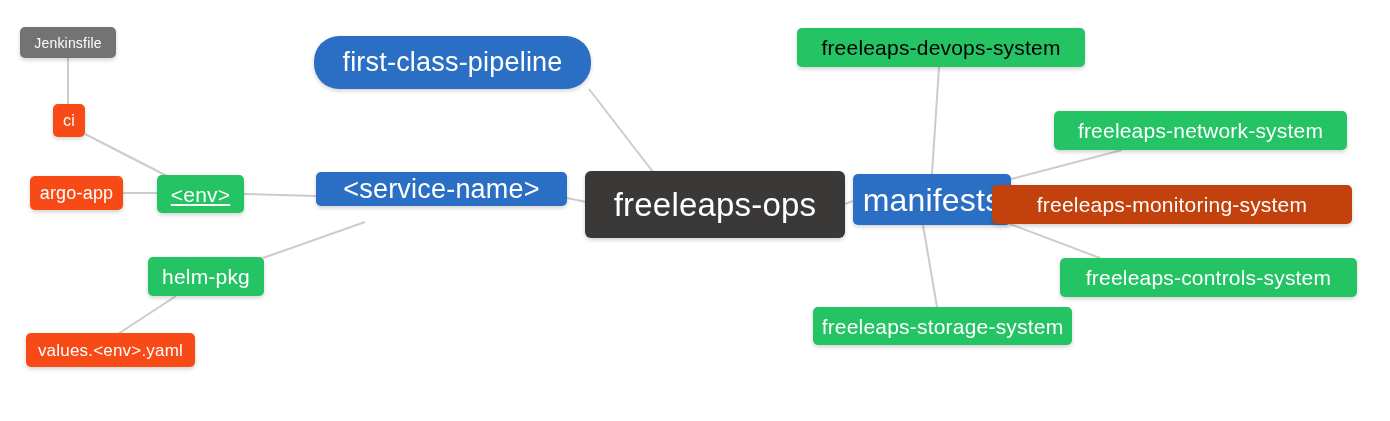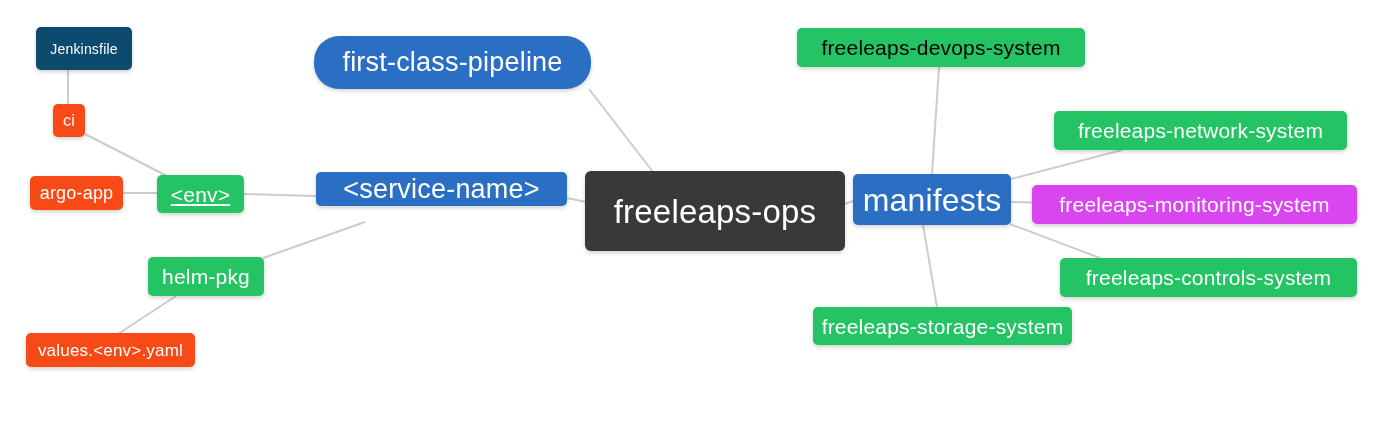--- a/index.html
+++ b/index.html
@@ -57,21 +57,21 @@
     <line x1="567" y1="198" x2="586" y2="202" stroke="#cccccc"></line>
     <line x1="589" y1="89" x2="653" y2="172" stroke="#cccccc"></line>
     <line x1="845" y1="204" x2="853" y2="201" stroke="#cccccc"></line>
     <line x1="932" y1="174" x2="939" y2="67" stroke="#cccccc"></line>
     <line x1="1011" y1="179" x2="1122" y2="150" stroke="#cccccc"></line>
     <line x1="1011" y1="202" x2="1052" y2="203" stroke="#cccccc"></line>
     <line x1="1010" y1="224" x2="1100" y2="258" stroke="#cccccc"></line>
     <line x1="923" y1="225" x2="937" y2="307" stroke="#cccccc"></line>
   </svg>
 
-  <div class="node" style="left: 20px; top: 27px; width: 96px; height: 43px; font-size: 14px; background: #0c4a6e; color: rgb(255, 255, 255); margin-left: 16px;">
+  <div class="node" style="left: 20px; top: 27px; width: 96px; height: 31px; font-size: 14px; background: #737373; color: rgb(255, 255, 255);">
       <span>Jenkinsfile</span>
     </div>
 
   <div class="node" style="left: 53px; top: 104px; width: 32px; height: 33px; font-size: 16px; background: rgb(248, 74, 23); color: rgb(255, 255, 255);">
       <span>ci</span>
     </div>
 
   <div class="node" style="left: 30px; top: 176px; width: 93px; height: 34px; font-size: 18px; background: rgb(248, 74, 23); color: #ffffff;">
       <span>argo-app</span>
     </div>
@@ -89,37 +89,37 @@
     </div>
 
   <div class="node" style="left: 314px; top: 36px; width: 277px; height: 53px; font-size: 27px; background: rgb(42, 111, 196); color: rgb(255, 255, 255); border-radius: 25px;">
       <span>first-class-pipeline</span>
     </div>
 
   <div class="node" style="left: 316px; top: 172px; width: 251px; height: 34px; font-size: 27px; background: rgb(42, 111, 196); color: rgb(255, 255, 255);">
       <span>&lt;service-name&gt;</span>
     </div>
 
-  <div class="node root" style="left: 585px; top: 171px; width: 260px; height: 80px; font-size: 33px; background: rgb(59, 56, 56); color: rgb(255, 255, 255);">
+  <div class="node root" style="left: 585px; top: 171px; width: 260px; height: 67px; font-size: 33px; background: rgb(59, 56, 56); color: rgb(255, 255, 255);">
       <span>freeleaps-ops</span>
     </div>
 
   <div class="node" style="left: 853px; top: 174px; width: 158px; height: 51px; font-size: 32px; background: rgb(42, 111, 196); color: rgb(255, 255, 255);">
       <span>manifests</span>
     </div>
 
   <div class="node" style="left: 797px; top: 28px; width: 288px; height: 39px; font-size: 21px; background: rgb(36, 195, 99); color: #000000;">
       <span>freeleaps-devops-system</span>
     </div>
 
   <div class="node" style="left: 1054px; top: 111px; width: 293px; height: 39px; font-size: 21px; background: rgb(36, 195, 99); color: rgb(255, 255, 255);">
       <span>freeleaps-network-system</span>
     </div>
 
-  <div class="node" style="left: 1032px; top: 185px; width: 325px; height: 39px; font-size: 21px; background: #d946ef; color: rgb(255, 255, 255);">
+  <div class="node" style="left: 992px; top: 185px; width: 360px; height: 39px; font-size: 21px; background: #c2410c; color: rgb(255, 255, 255);">
       <span>freeleaps-monitoring-system</span>
     </div>
 
   <div class="node" style="left: 1060px; top: 258px; width: 297px; height: 39px; font-size: 21px; background: rgb(36, 195, 99); color: rgb(255, 255, 255);">
       <span>freeleaps-controls-system</span>
     </div>
 
   <div class="node" style="left: 813px; top: 307px; width: 259px; height: 38px; font-size: 21px; background: rgb(36, 195, 99); color: rgb(255, 255, 255);">
       <span>freeleaps-storage-system</span>
     </div>

